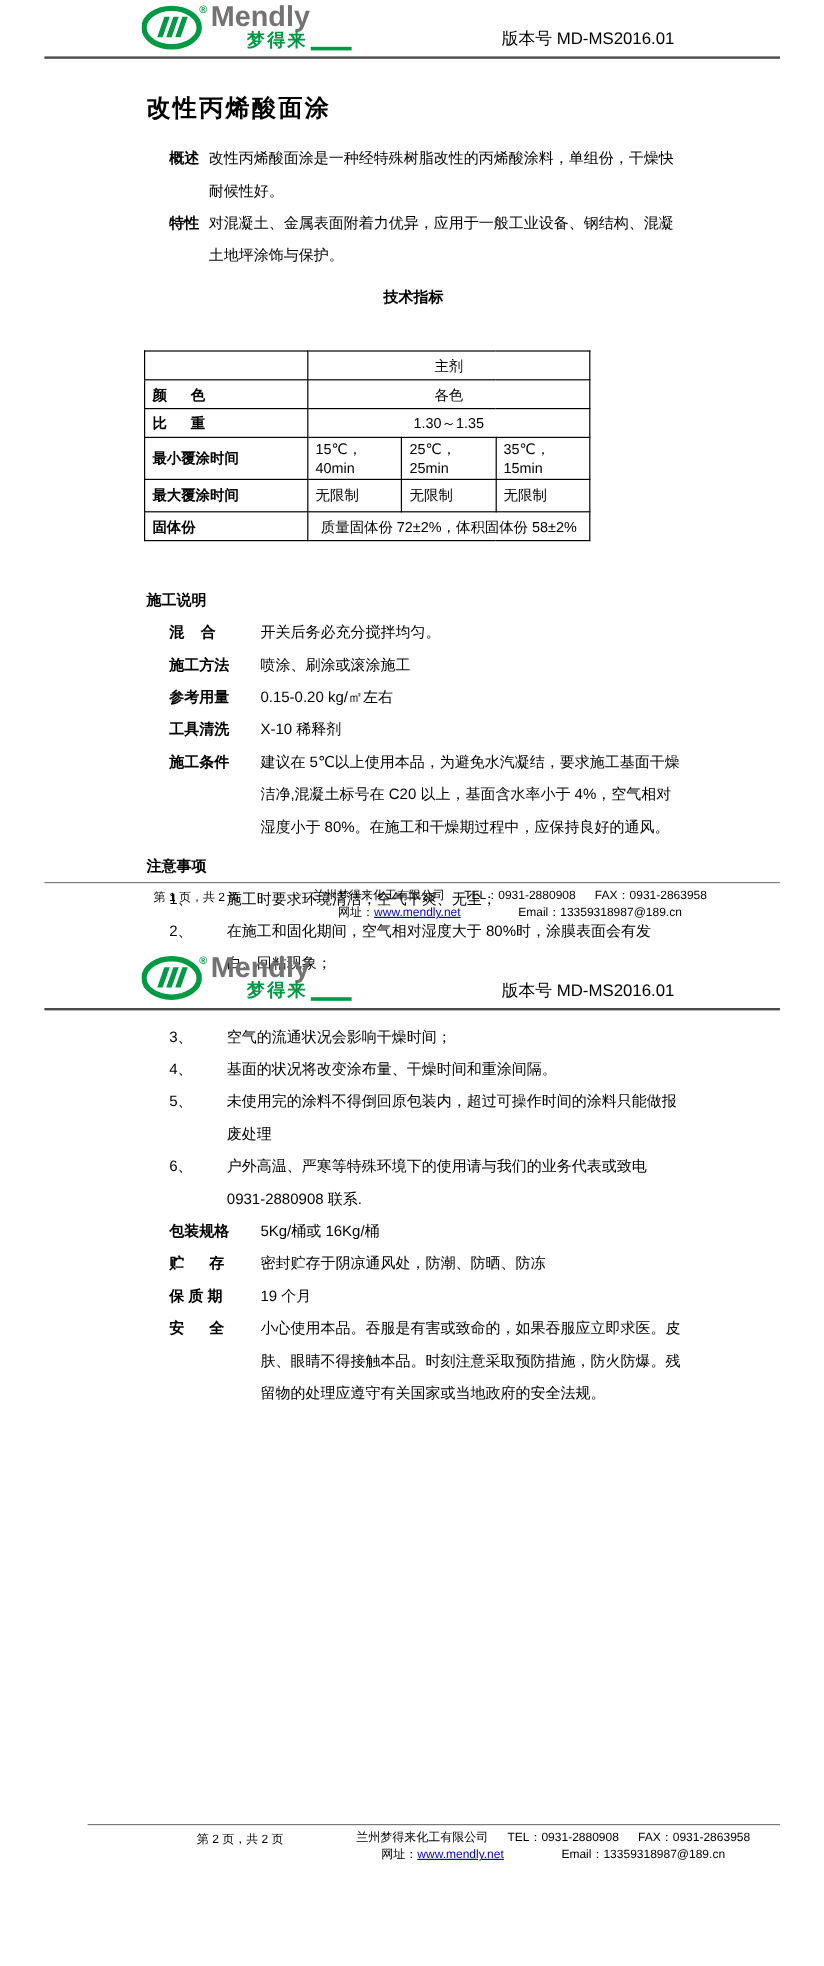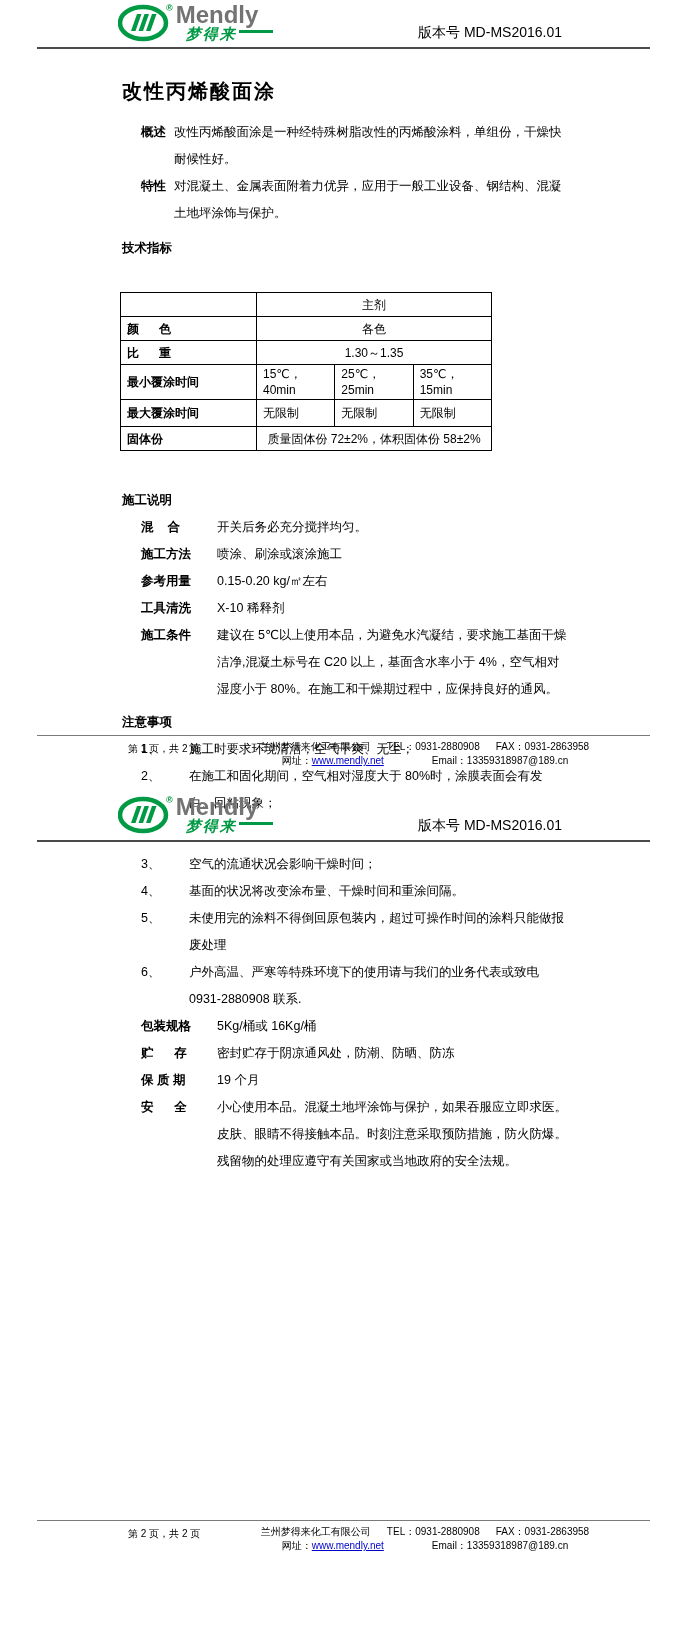--- a/index.html
+++ b/index.html
@@ -14,51 +14,51 @@
   .page2 { height:868px; }
 
   
   .pg-header { position:relative; height:47px; }
   .page2 .pg-header { height:70px; }
   .logo { position:absolute; left:118px; top:4px; display:flex; align-items:flex-start; }
   .page2 .logo { top:26px; }
   .logo-reg { color:#009944; font-size:9px; font-weight:bold; margin:-1px 1px 0 -4px; }
   .logo-texts { display:flex; flex-direction:column; margin-left:2px; }
   .logo-en { color:#737373; font-weight:bold; font-size:24px; line-height:22px; letter-spacing:0px; font-family:"Liberation Sans",sans-serif; }
-  .logo-cn-row { display:flex; align-items:flex-start; margin-left:10px;font-style:italic; }
+  .logo-cn-row { display:flex; align-items:flex-end; margin-left:30px; }
   .logo-cn { color:#009944; font-weight:bold; font-size:15px; line-height:16px; letter-spacing:2px; }
   .logo-underline { flex:1 0 34px; height:3px; background:#009944; margin-left:2px; margin-top:4px; }
   .version { position:absolute; right:125px; bottom:5px; font-size:14px; color:#000; }
   .rule { border-top:2px solid #4a4a4a; margin:0 37px; height:0; }
 
   
   .content { padding:0 120px 0 122px; font-size:12.5px; line-height:27px; }
   .title { font-size:20px; font-weight:bold; letter-spacing:2px; margin:28px 0 14px 0; line-height:28px; }
   .lrow { display:flex; align-items:flex-start;margin-left:19px; }
   .lbl { font-weight:bold; flex:0 0 auto; white-space:pre; }
   .txt { flex:1 1 auto; }
   .intro .lbl { width:33px; }
   .cons .lbl, .info .lbl { width:76px; }
   .note .num { flex:0 0 48px; }
   .heading { font-weight:bold; margin-top:6px; }
-  .h-tech { margin-top:8px; }
+  .h-tech { margin-top:8px;text-align:center; }
   .h-cons { margin-top:36px; }
 
   
   .spec-table { border-collapse:collapse; margin:30px 0 0 -2px; font-size:12px; table-layout:fixed; width:372px; }
   .spec-table td { border:1px solid #000; height:24px; padding:1px 6px; line-height:16px; vertical-align:middle; }
   .spec-table .c1 { width:136px; font-weight:bold; white-space:pre; }
   .spec-table .cv { text-align:center; }
   .spec-table .cl { text-align:left; }
   .spec-table .r-time td { height:27px; }
 
   
   .pg-footer { position:absolute; left:0; right:0; }
   .page1 .pg-footer { top:735px; }
-  .page2 .pg-footer { top:750px; }
+  .page2 .pg-footer { top:750px;padding-left:36px; }
   .f-rule { border-top:1px solid #7a7a7a; margin:0 37px; height:0; }
   .f-row { position:relative; font-size:10px; line-height:14px; padding-top:4px; }
   .f-page { position:absolute; left:128px; top:6px; }
   .f-center { width:420px; margin:0 auto 0 215px; text-align:center; }
   .f-line1 { white-space:nowrap; }
   .f-line1 .sp { display:inline-block; width:16px; }
   .f-line2 { white-space:nowrap; }
   .f-line2 .sp { display:inline-block; width:48px; }
   a.weblink { color:#0000cc; text-decoration:underline; cursor:pointer; }
 </style>
@@ -232,21 +232,21 @@
     <div class="lrow info">
       <span class="lbl">贮      存</span>
       <div class="txt">密封贮存于阴凉通风处，防潮、防晒、防冻</div>
     </div>
     <div class="lrow info">
       <span class="lbl">保 质 期</span>
       <div class="txt">19 个月</div>
     </div>
     <div class="lrow info">
       <span class="lbl">安      全</span>
-      <div class="txt">小心使用本品。混凝土地坪涂饰与保护，如果吞服应立即求医。皮肤、眼睛不得接触本品。时刻注意采取预防措施，防火防爆。残留物的处理应遵守有关国家或当地政府的安全法规。</div>
+      <div class="txt">小心使用本品。吞服是有害或致命的，如果吞服应立即求医。皮肤、眼睛不得接触本品。时刻注意采取预防措施，防火防爆。残留物的处理应遵守有关国家或当地政府的安全法规。</div>
     </div>
   </div>
 
   <div class="pg-footer">
     <div class="f-rule"></div>
     <div class="f-row">
       <span class="f-page">第 2 页，共 2 页</span>
       <div class="f-center">
         <div class="f-line1">
           <span>兰州梦得来化工有限公司</span><span class="sp"></span><span>TEL：0931-2880908</span><span class="sp"></span><span>FAX：0931-2863958</span>

